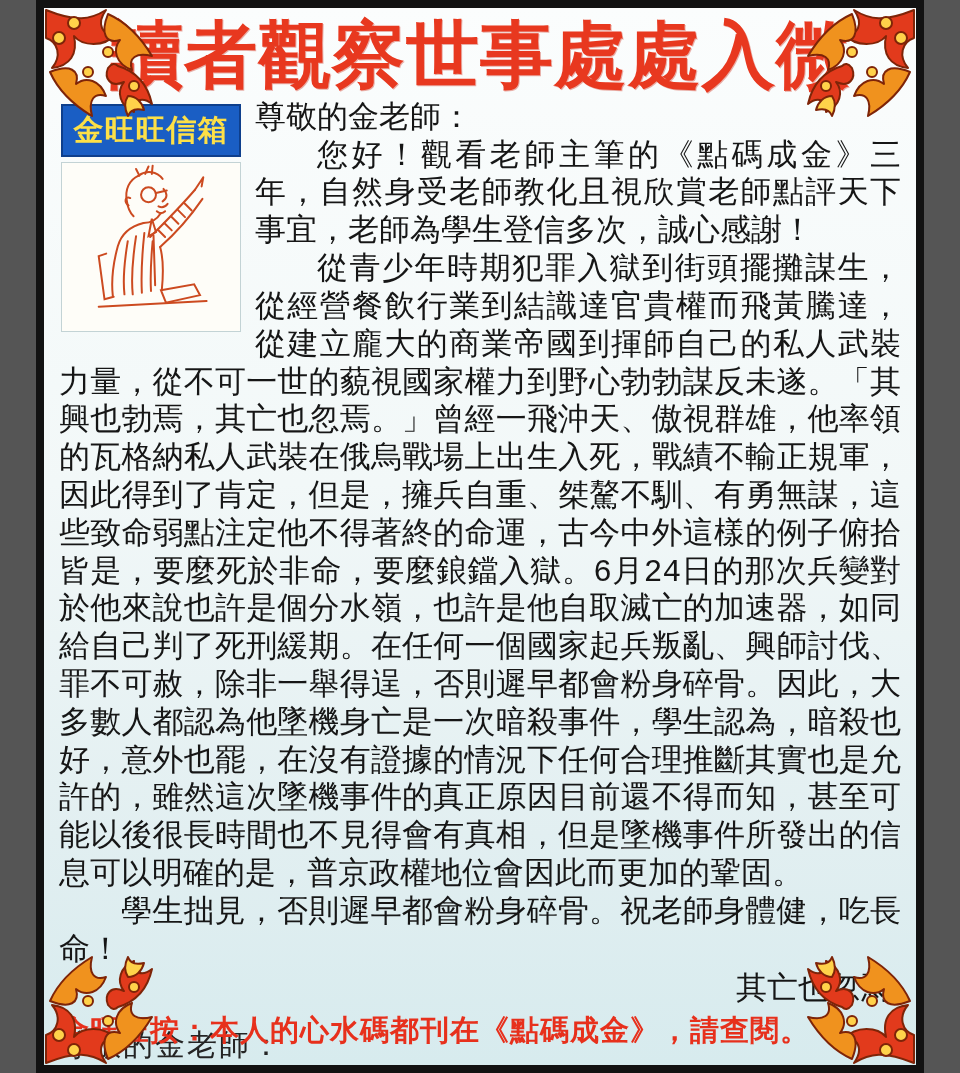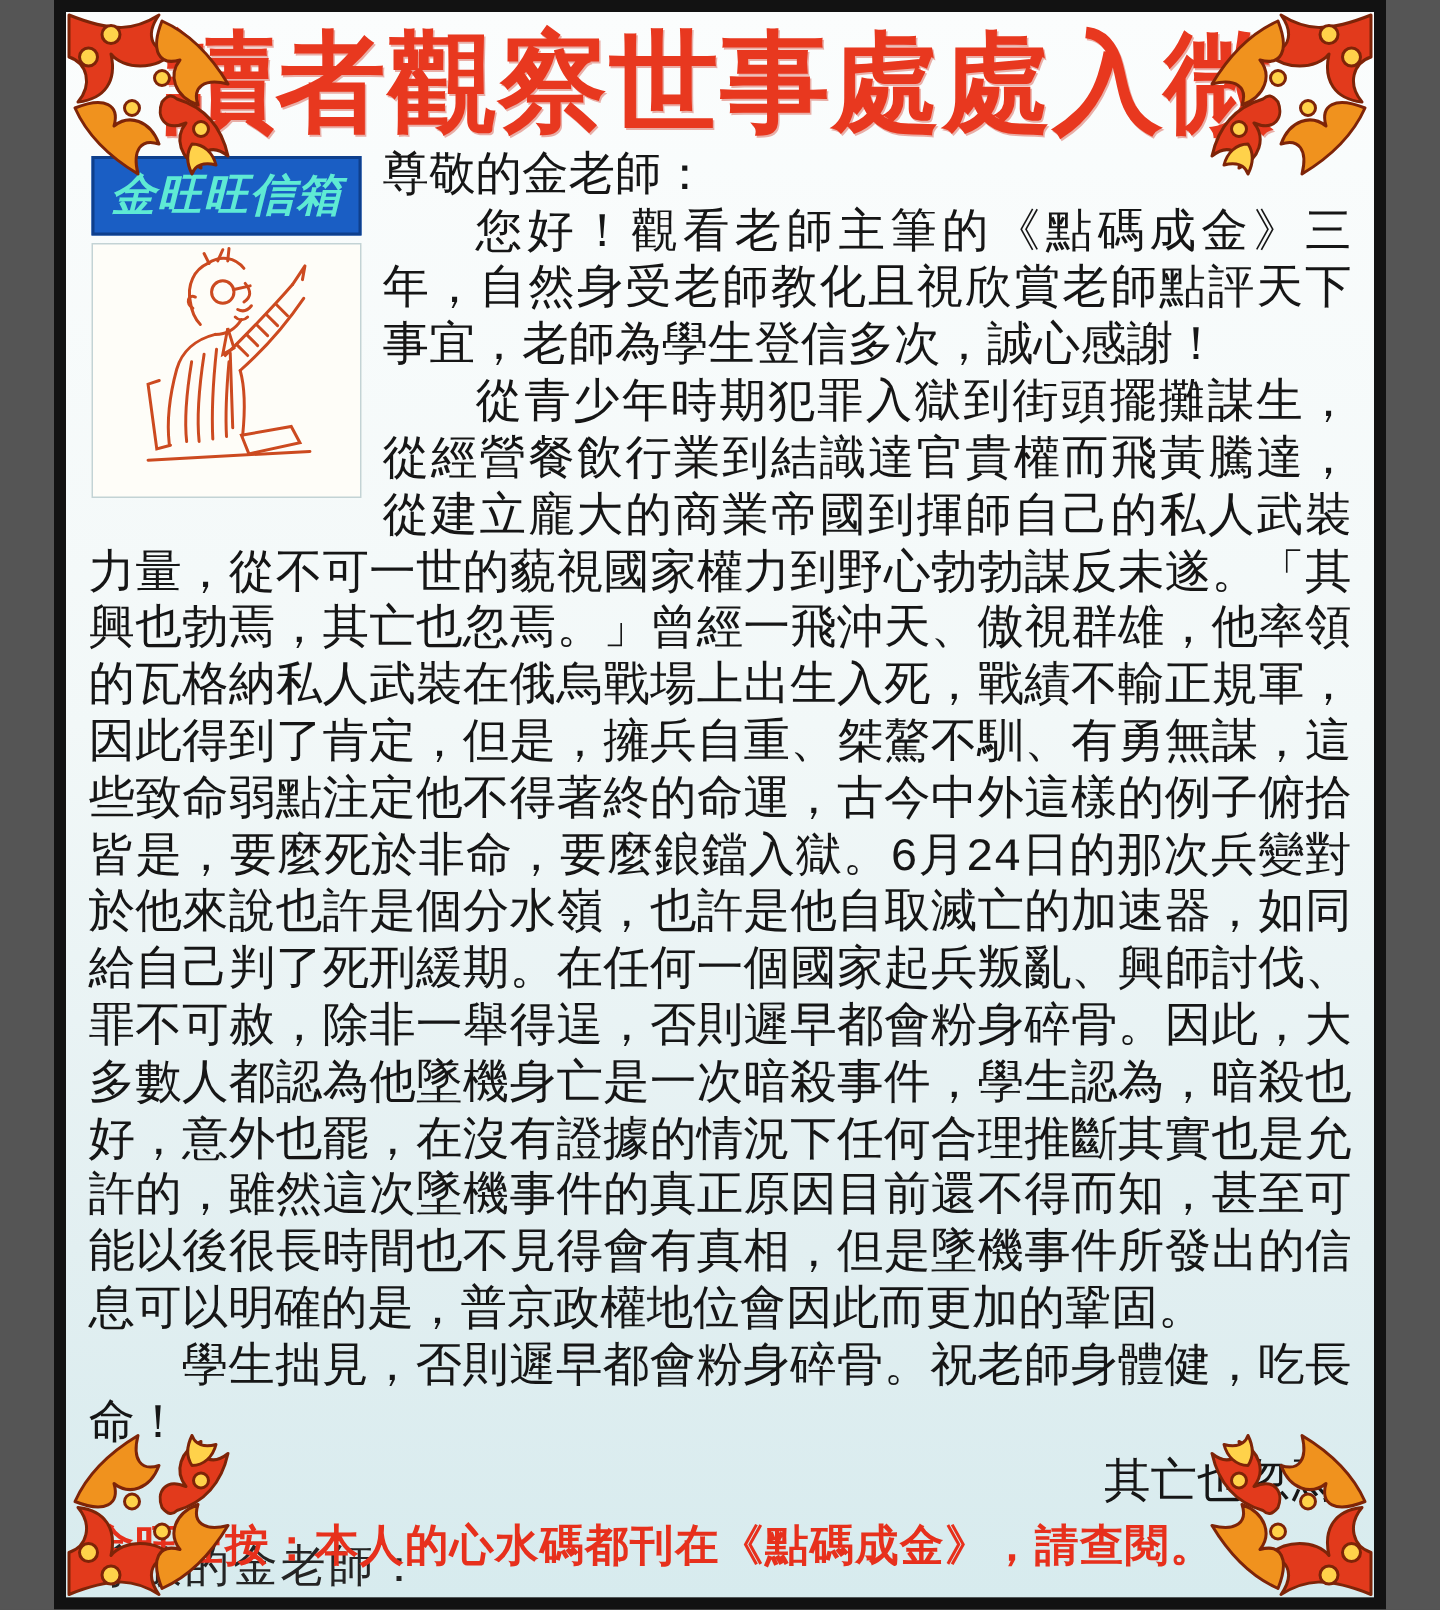--- a/index.html
+++ b/index.html
@@ -30,29 +30,28 @@
     margin:9px 0 4px 0;
     text-shadow:1px 1px 0 rgba(200,30,10,.35);
     white-space:nowrap;
   }
   
   .content{padding:0 15px;position:relative;z-index:2;}
   .mailbox{float:left;width:180px;margin:4px 14px 2px 2px;}
   .mailbox-header{
     background:#1a5ec4;
     border:2px solid #0e3f8c;
-    color:#5eead4;
+    color:#fde047;
     text-align:center;
     font-family:"Liberation Sans","DejaVu Sans",sans-serif;
     font-weight:bold;
     font-size:30px;
     letter-spacing:1px;
     padding:4px 0;
     box-sizing:border-box;
-    font-style:italic;
   }
   .mailbox-art{
     margin-top:5px;
     background:#fefdf8;
     border:1px solid #c3d3d5;
     height:168px;
     display:flex;align-items:center;justify-content:center;
     overflow:hidden;
   }
   .letter{

